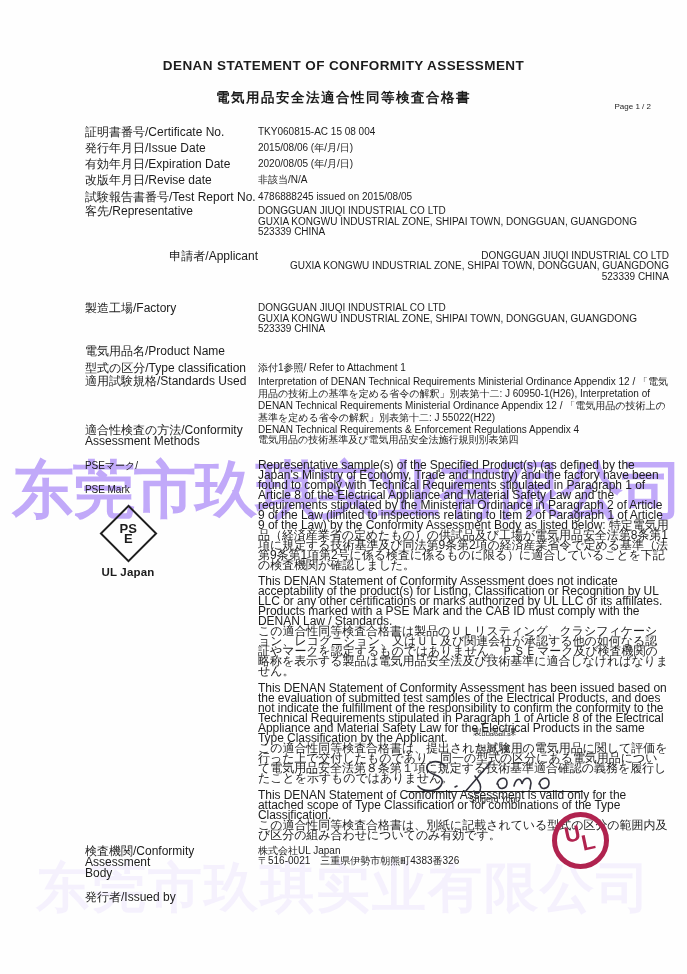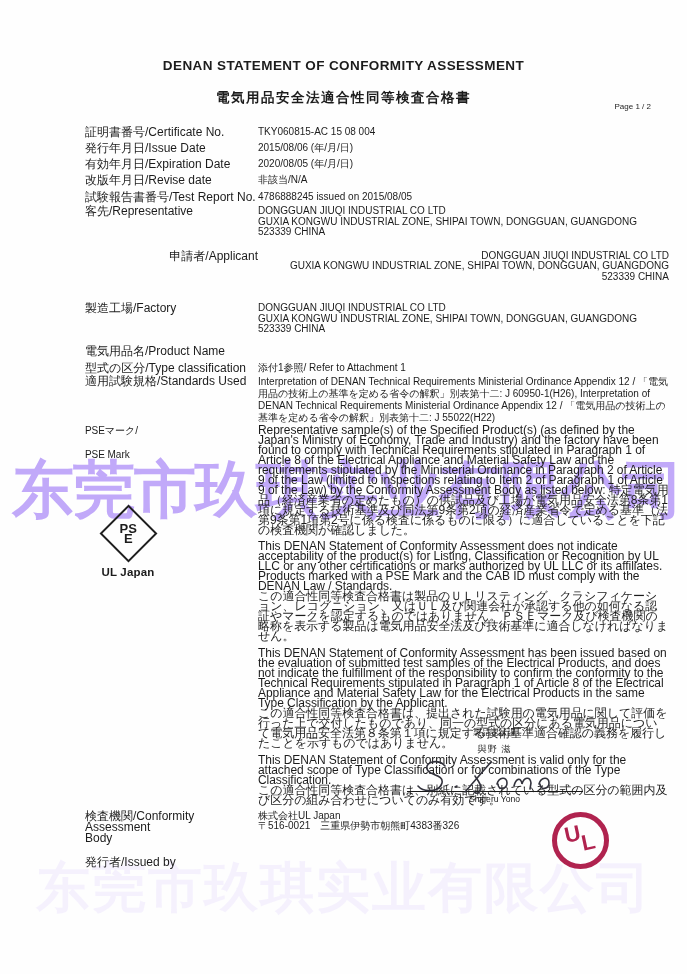--- a/index.html
+++ b/index.html
@@ -123,20 +123,26 @@
     <div class="row mb2">
       <div class="lbl">型式の区分/Type classification</div>
       <div class="val">添付1参照/ Refer to Attachment 1</div>
     </div>
 
     <div class="row mb1">
       <div class="lbl">適用試験規格/Standards Used</div>
       <div class="val std">Interpretation of DENAN Technical Requirements Ministerial Ordinance Appendix 12 / 「電気用品の技術上の基準を定める省令の解釈」別表第十二: J 60950-1(H26), Interpretation of DENAN Technical Requirements Ministerial Ordinance Appendix 12 / 「電気用品の技術上の基準を定める省令の解釈」別表第十二: J 55022(H22)</div>
     </div>
 
+    <div class="row mb13">
+      <div class="lbl">適合性検査の方法/Conformity
+Assessment Methods</div>
+      <div class="val">DENAN Technical Requirements &amp; Enforcement Regulations Appendix 4
+電気用品の技術基準及び電気用品安全法施行規則別表第四</div>
+    </div>
 
     <div class="row mb6">
       <div class="lbl paralbl">PSEマーク/
 
 PSE Mark</div>
       <div class="val para">Representative sample(s) of the Specified Product(s) (as defined by the Japan's Ministry of Economy, Trade and Industry) and the factory have been found to comply with Technical Requirements stipulated in Paragraph 1 of Article 8 of the Electrical Appliance and Material Safety Law and the requirements stipulated by the Ministerial Ordinance in Paragraph 2 of Article 9 of the Law (limited to inspections relating to Item 2 of Paragraph 1 of Article 9 of the Law) by the Conformity Assessment Body as listed below: 特定電気用品（経済産業省の定めたもの）の供試品及び工場が電気用品安全法第8条第1項に規定する技術基準及び同法第9条第2項の経済産業省令で定める基準（法第9条第1項第2号に係る検査に係るものに限る）に適合していることを下記の検査機関が確認しました。</div>
     </div>
 
     <div class="row mb7">
       <div class="lbl"></div>

